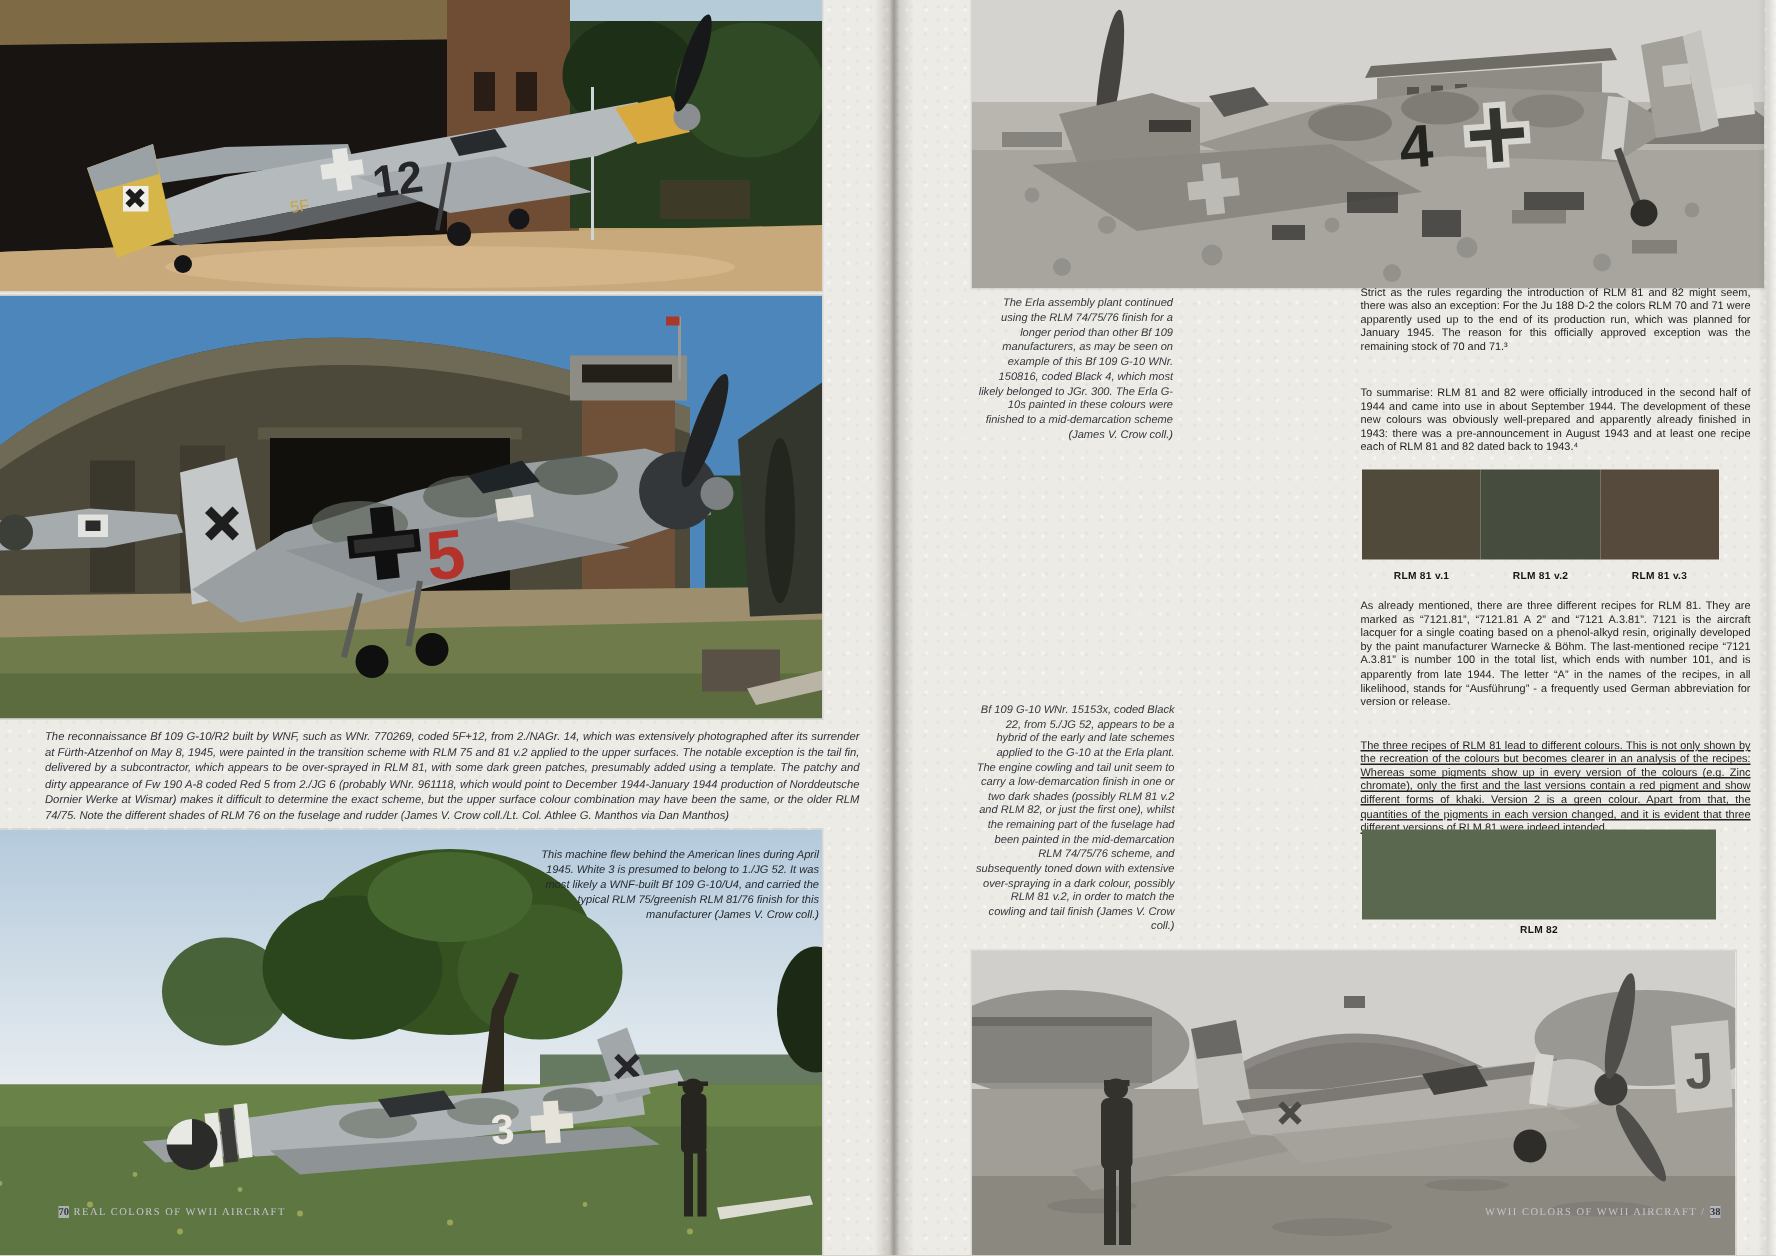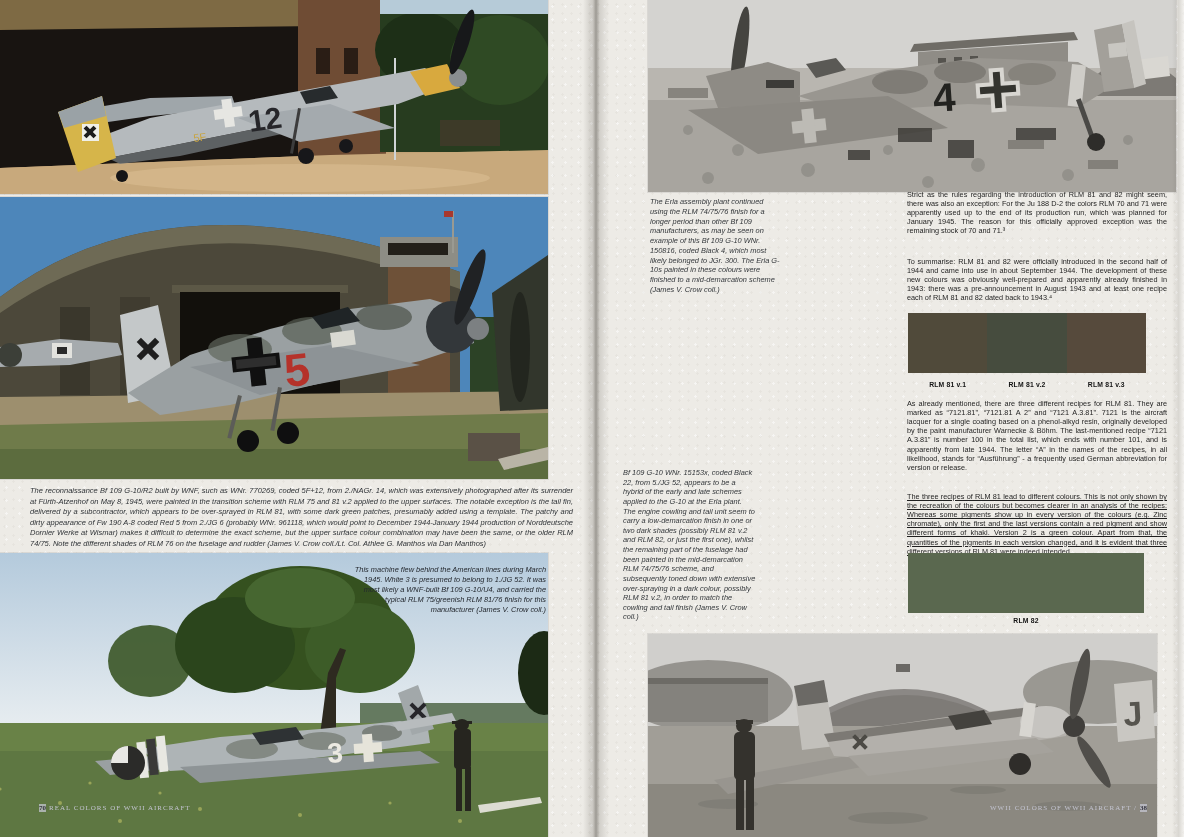--- a/index.html
+++ b/index.html
@@ -20,23 +20,23 @@
   }
   .page-edge-right {
     position:absolute; right:0; top:0; width:12px; height:837px; z-index:6; pointer-events:none;
     background:linear-gradient(90deg, rgba(45,40,32,0) 0%, rgba(45,40,32,0.10) 55%, rgba(255,255,255,0.4) 100%);
   }
   .photo { position:absolute; overflow:hidden; box-shadow:0 0 0 1px rgba(0,0,0,0.08); }
   .photo svg { display:block; width:100%; height:100%; }
 
   .caption { position:absolute; font-style:italic; color:#2e3236; }
   .caption-main { left:30px; top:486px; width:543px; font-size:7.5px; line-height:1.41; text-align:justify; }
-  .caption-col { font-size:7.4px; line-height:1.32; text-align:left; color:#33373b; }
+  .caption-col { font-size:7.4px; line-height:1.32; text-align:right; color:#33373b; }
   .caption-col-top { left:650px; top:197px; width:132px; }
-  .caption-col-bottom { left:623px; top:468px; width:133px; line-height:1.3; }
+  .caption-col-bottom { left:650px; top:468px; width:133px; line-height:1.3; }
   .caption-overlay {
     left:348px; top:12px; width:198px; font-size:7.4px; line-height:1.35;
     text-align:right; color:#24282e;
   }
 
   .bodytext { position:absolute; left:907px; width:260px; font-size:7.3px; line-height:1.25;
     text-align:justify; color:#1f1f1f; }
   .p1 { top:190px; } .p2 { top:257px; } .p3 { top:399px; } .p4 { top:492px;text-decoration:underline; }
 
   .swatch-row { position:absolute; left:908px; top:313px; width:238px; height:60px; display:flex; }
@@ -223,21 +223,21 @@
         <g fill="#26251f">
           <ellipse cx="462" cy="172" rx="7" ry="6"></ellipse>
           <rect x="452" y="168" width="20" height="3"></rect>
           <rect x="454" y="176" width="17" height="40" rx="4"></rect>
           <rect x="456" y="214" width="6" height="44"></rect>
           <rect x="465" y="214" width="6" height="44"></rect>
         </g>
         <polygon points="478,252 540,244 542,250 480,260" fill="#dcdcd2"></polygon>
       </svg>
 
-      <p class="caption caption-overlay">This machine flew behind the American lines during March 1945. White 3 is presumed to belong to 1./JG 52. It was most likely a WNF-built Bf 109 G-10/U4, and carried the typical RLM 75/greenish RLM 81/76 finish for this manufacturer (James V. Crow coll.)</p>
+      <p class="caption caption-overlay">This machine flew behind the American lines during April 1945. White 3 is presumed to belong to 1./JG 52. It was most likely a WNF-built Bf 109 G-10/U4, and carried the typical RLM 75/greenish RLM 81/76 finish for this manufacturer (James V. Crow coll.)</p>
 
       <div class="page-footer footer-left">
         <span class="pagenum">70</span><span>REAL COLORS OF WWII AIRCRAFT</span>
       </div>
     </div>
   </div>
 
   <div>
 
     <div class="photo" style="left:648px;top:0;width:528px;height:192px;">

